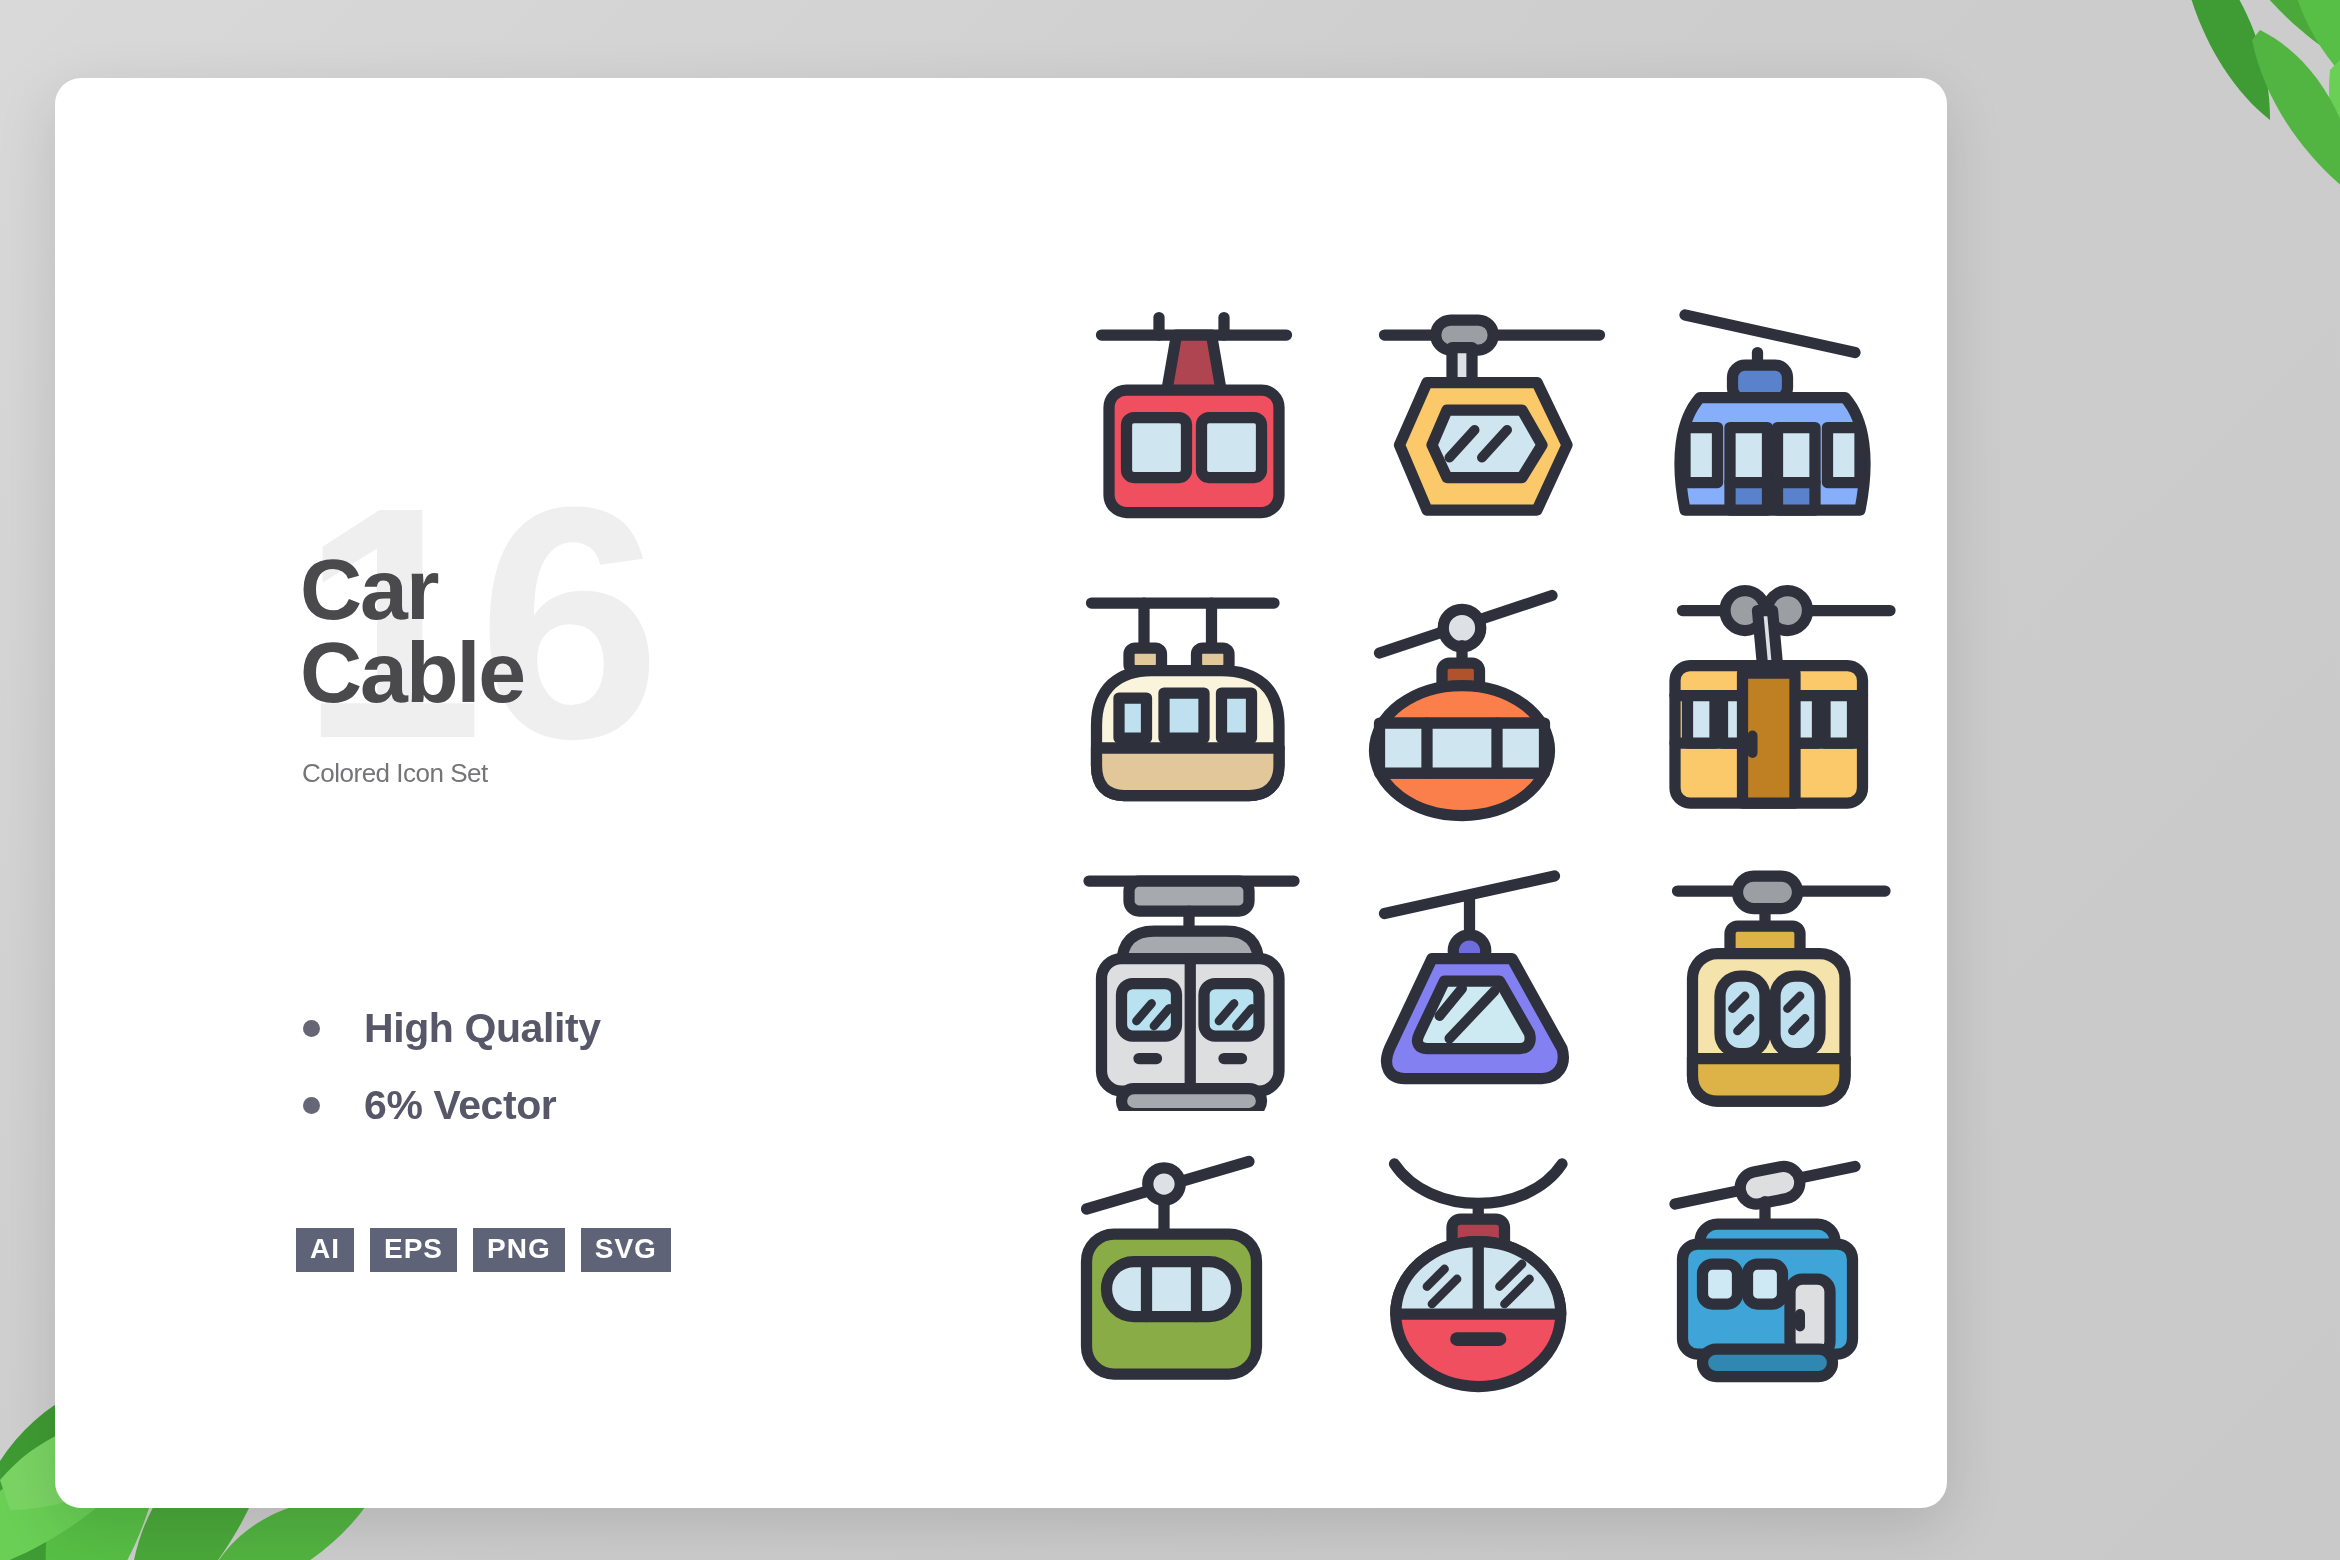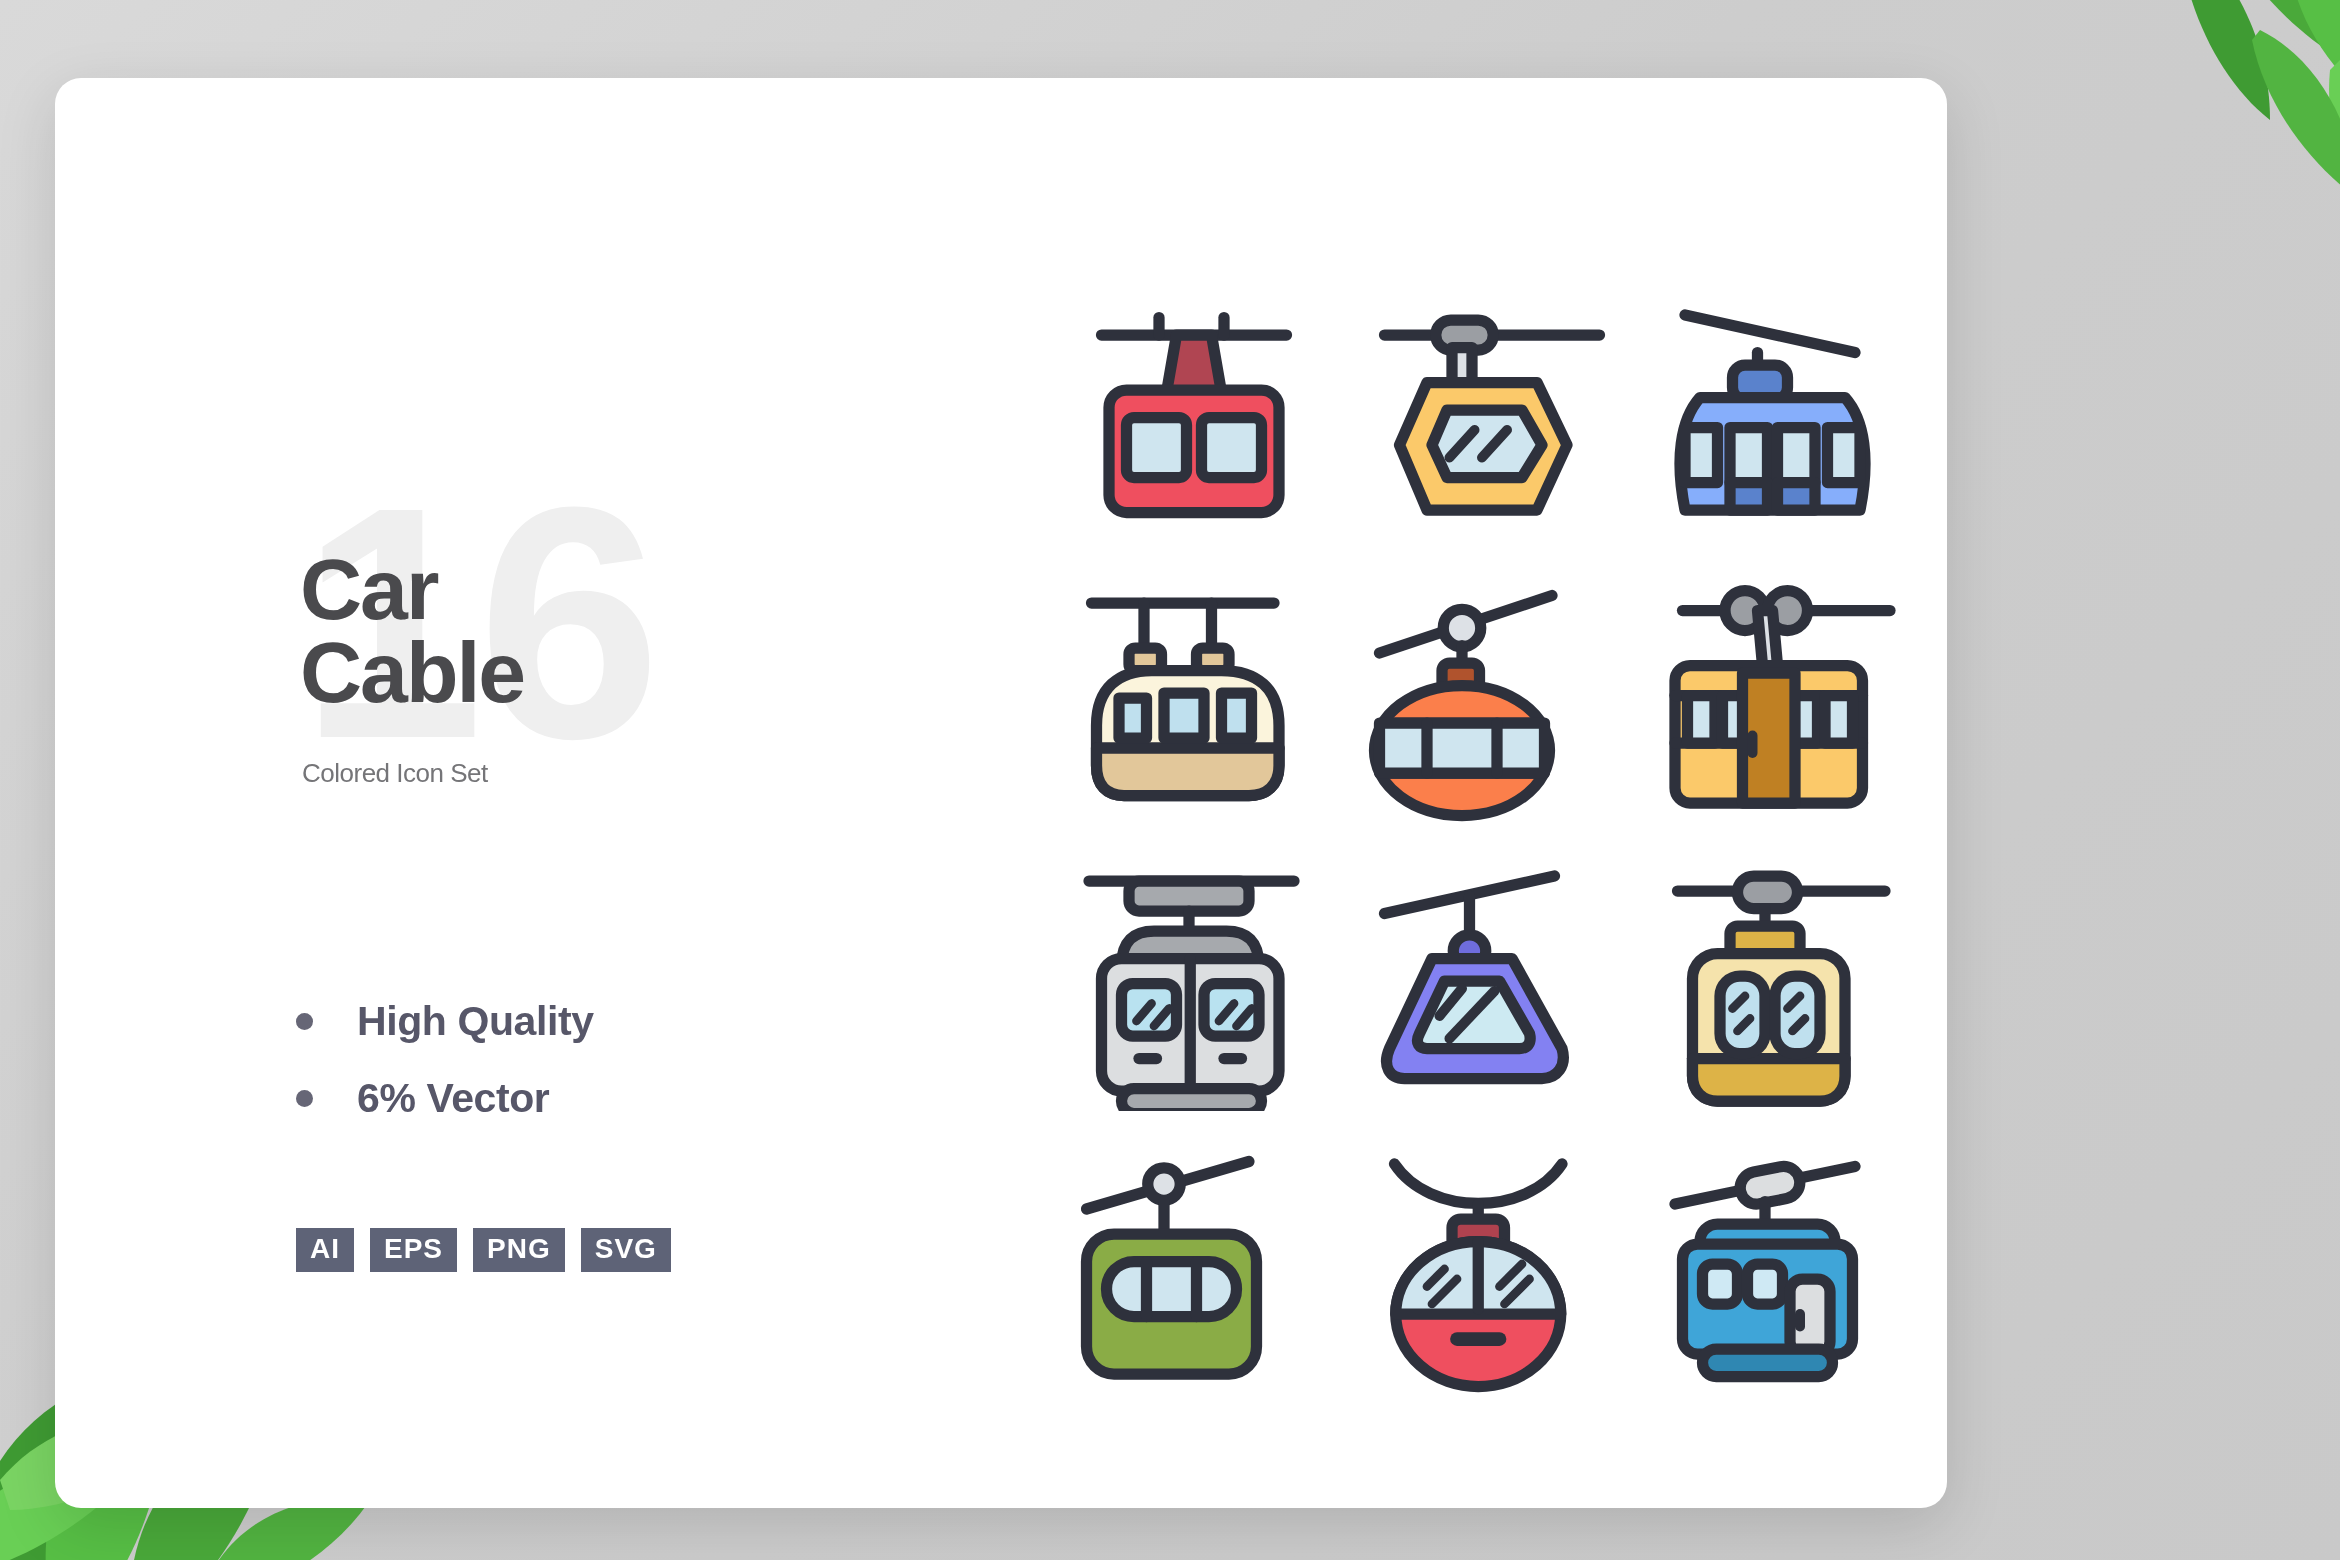--- a/index.html
+++ b/index.html
@@ -36,21 +36,21 @@
     position:absolute;left:60px;top:170px;
     font-size:86px;font-weight:bold;color:#4a4a4d;
     line-height:.96;letter-spacing:-2px;
   }
   .subtitle{
     position:absolute;left:62px;top:380px;
     font-size:26px;color:#757578;font-weight:400;letter-spacing:-.5px;
   }
   .features{
     position:absolute;left:56px;top:620px;
-    list-style:none;margin:0;padding:0;
+    list-style:none;margin:7px;padding:0;
   }
   .features li{
     display:flex;align-items:center;
     font-size:41px;color:#575769;font-weight:bold;
     margin-bottom:30px;letter-spacing:-.4px;
   }
   .features .dot{
     width:17px;height:17px;border-radius:50%;
     background:#666676;margin-right:44px;flex:none;
   }

